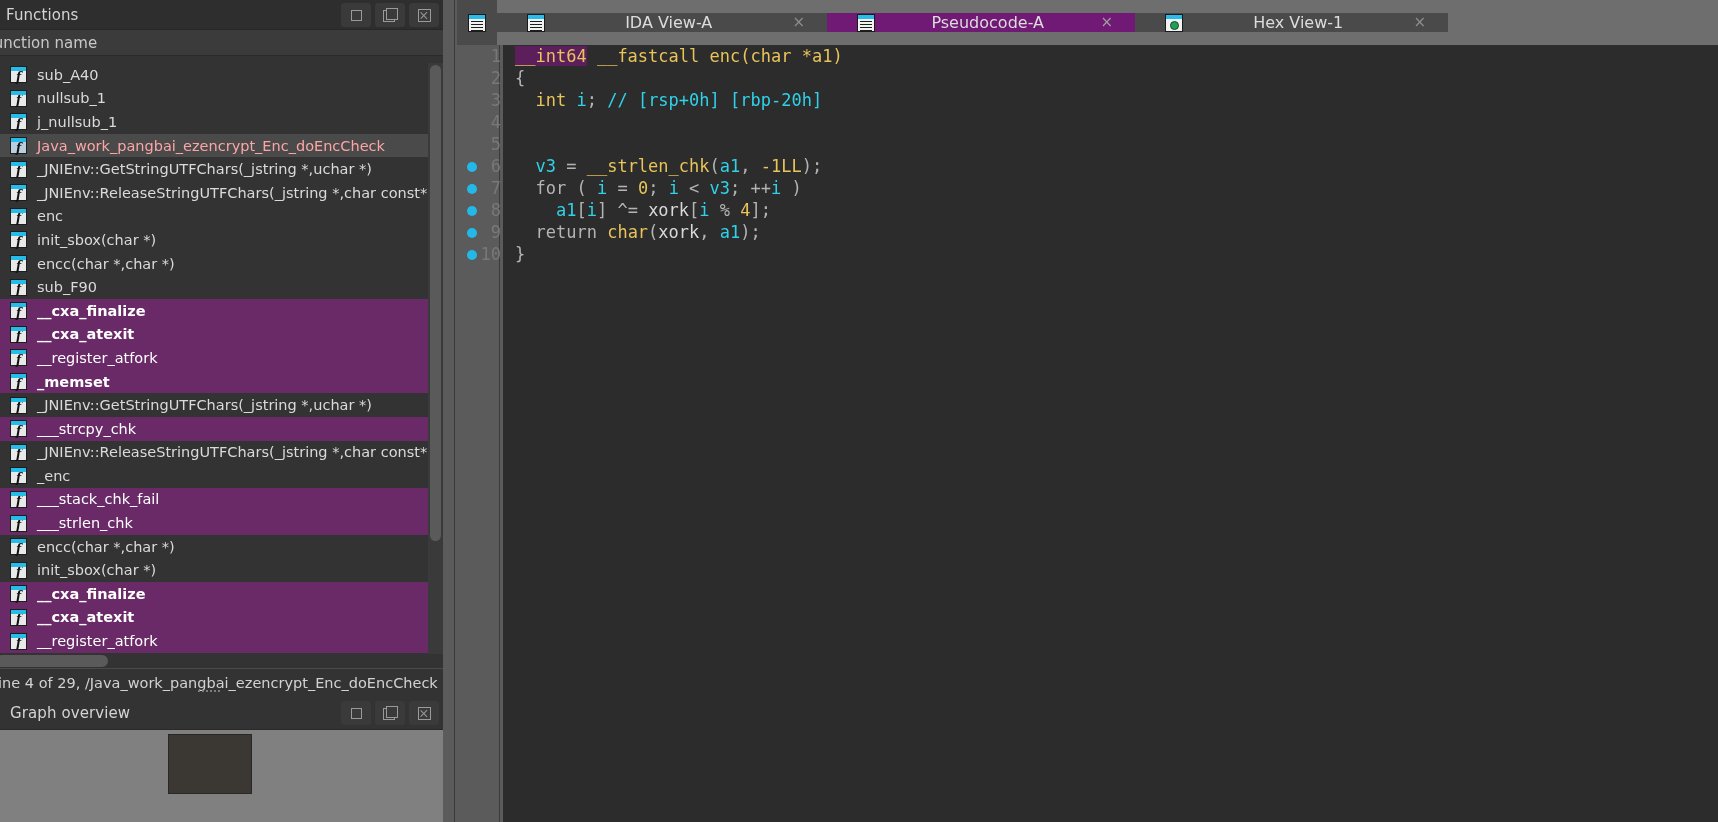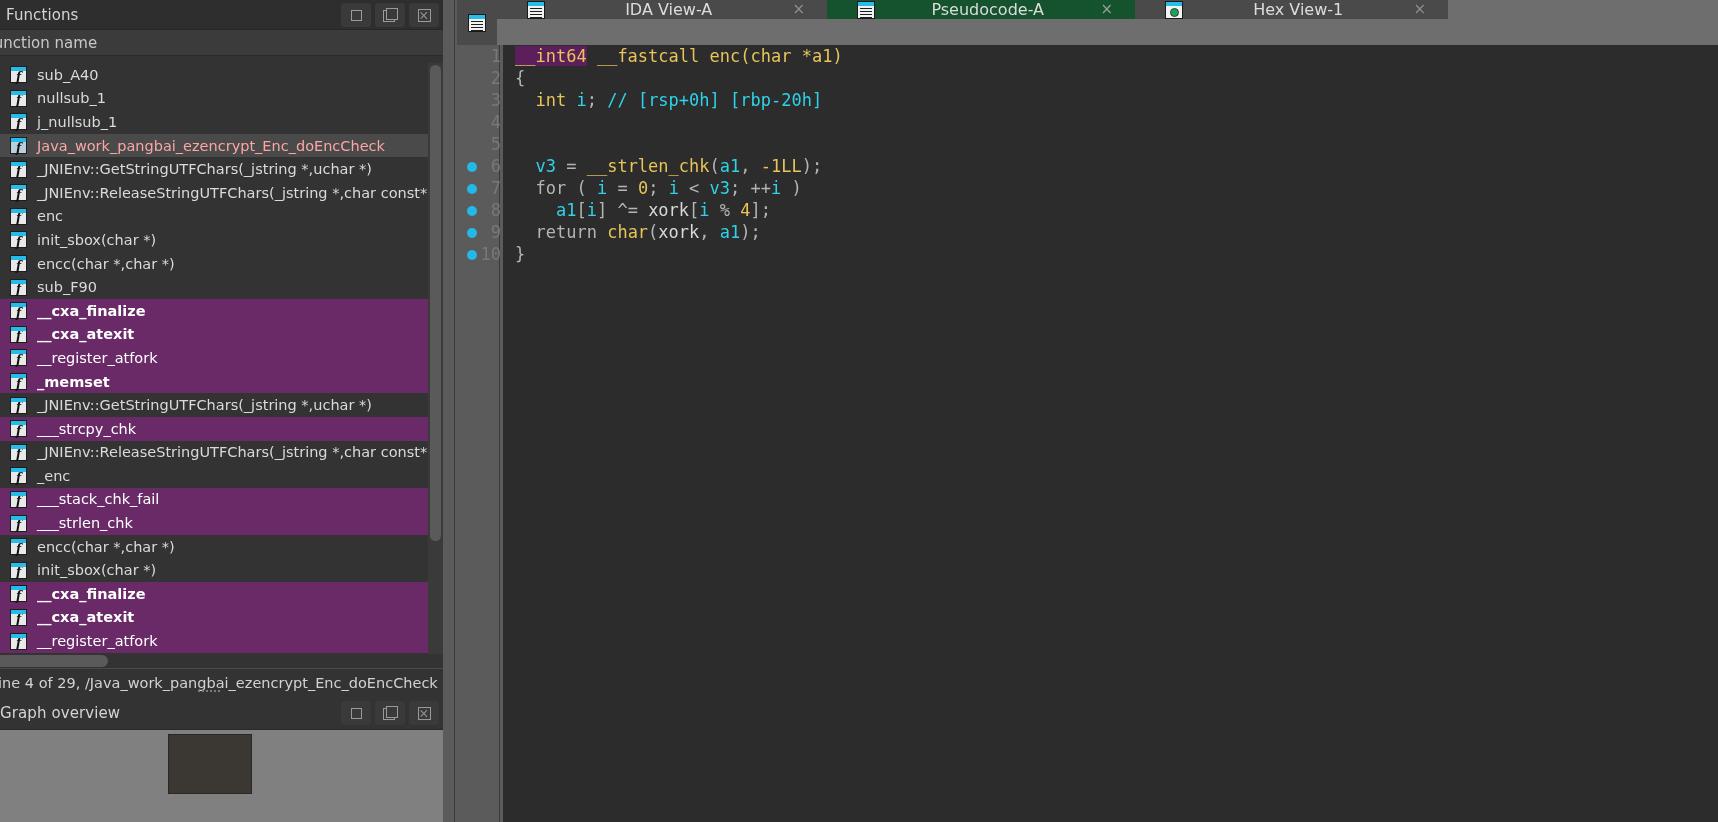--- a/index.html
+++ b/index.html
@@ -150,21 +150,21 @@
   #fn-status span { margin-left: -10px; }
 
   
   #graph-ov-title {
     position: absolute; left: 0; top: 697px;
     width: 443px; height: 32px;
     background: #333333;
     display: flex; align-items: center;
   }
   #graph-ov-title .ptitle {
-    font-size: 15px; color: #d4d4d4; padding-left: 0; text-align: center;
+    font-size: 15px; color: #d4d4d4; padding-left: 10px; text-align: center;
   }
   #graph-ov-body {
     position: absolute; left: 0; top: 729px;
     width: 443px; height: 93px;
     background: #808080;
     border-top: 1px solid #2a2a2a;
   }
   #graph-ov-body .node {
     position: absolute; left: 168px; top: 4px;
     width: 84px; height: 60px;
@@ -194,30 +194,30 @@
     position: absolute; left: 457px; top: 0;
     width: 1261px; height: 822px;
     background: #2c2c2c;
   }
 
   
   #tabstrip {
     position: absolute; left: 0; top: 0;
     width: 1261px; height: 45px;
     background: #6e6e6e;
-    display: flex; align-items: flex-start;
+    display: flex; align-items: center;
   }
   .tab {
     position: relative;
     display: flex; align-items: center;
     background: #4a4a4a;
     padding: 0 0px;
     min-width: 0;
   }
-  .tab.active { background: #14532d; }
+  .tab.active { background: #701a75; }
   .tab .tab-icon { flex: 0 0 auto; margin-left: 30px; }
   .tab .tab-label {
     flex: 1 1 auto;
     text-align: center;
     font-size: 16px; color: #dcdcdc;
     white-space: nowrap;
     padding: 0 22px;
   }
   .tab .tab-close {
     flex: 0 0 auto; margin-right: 22px;

